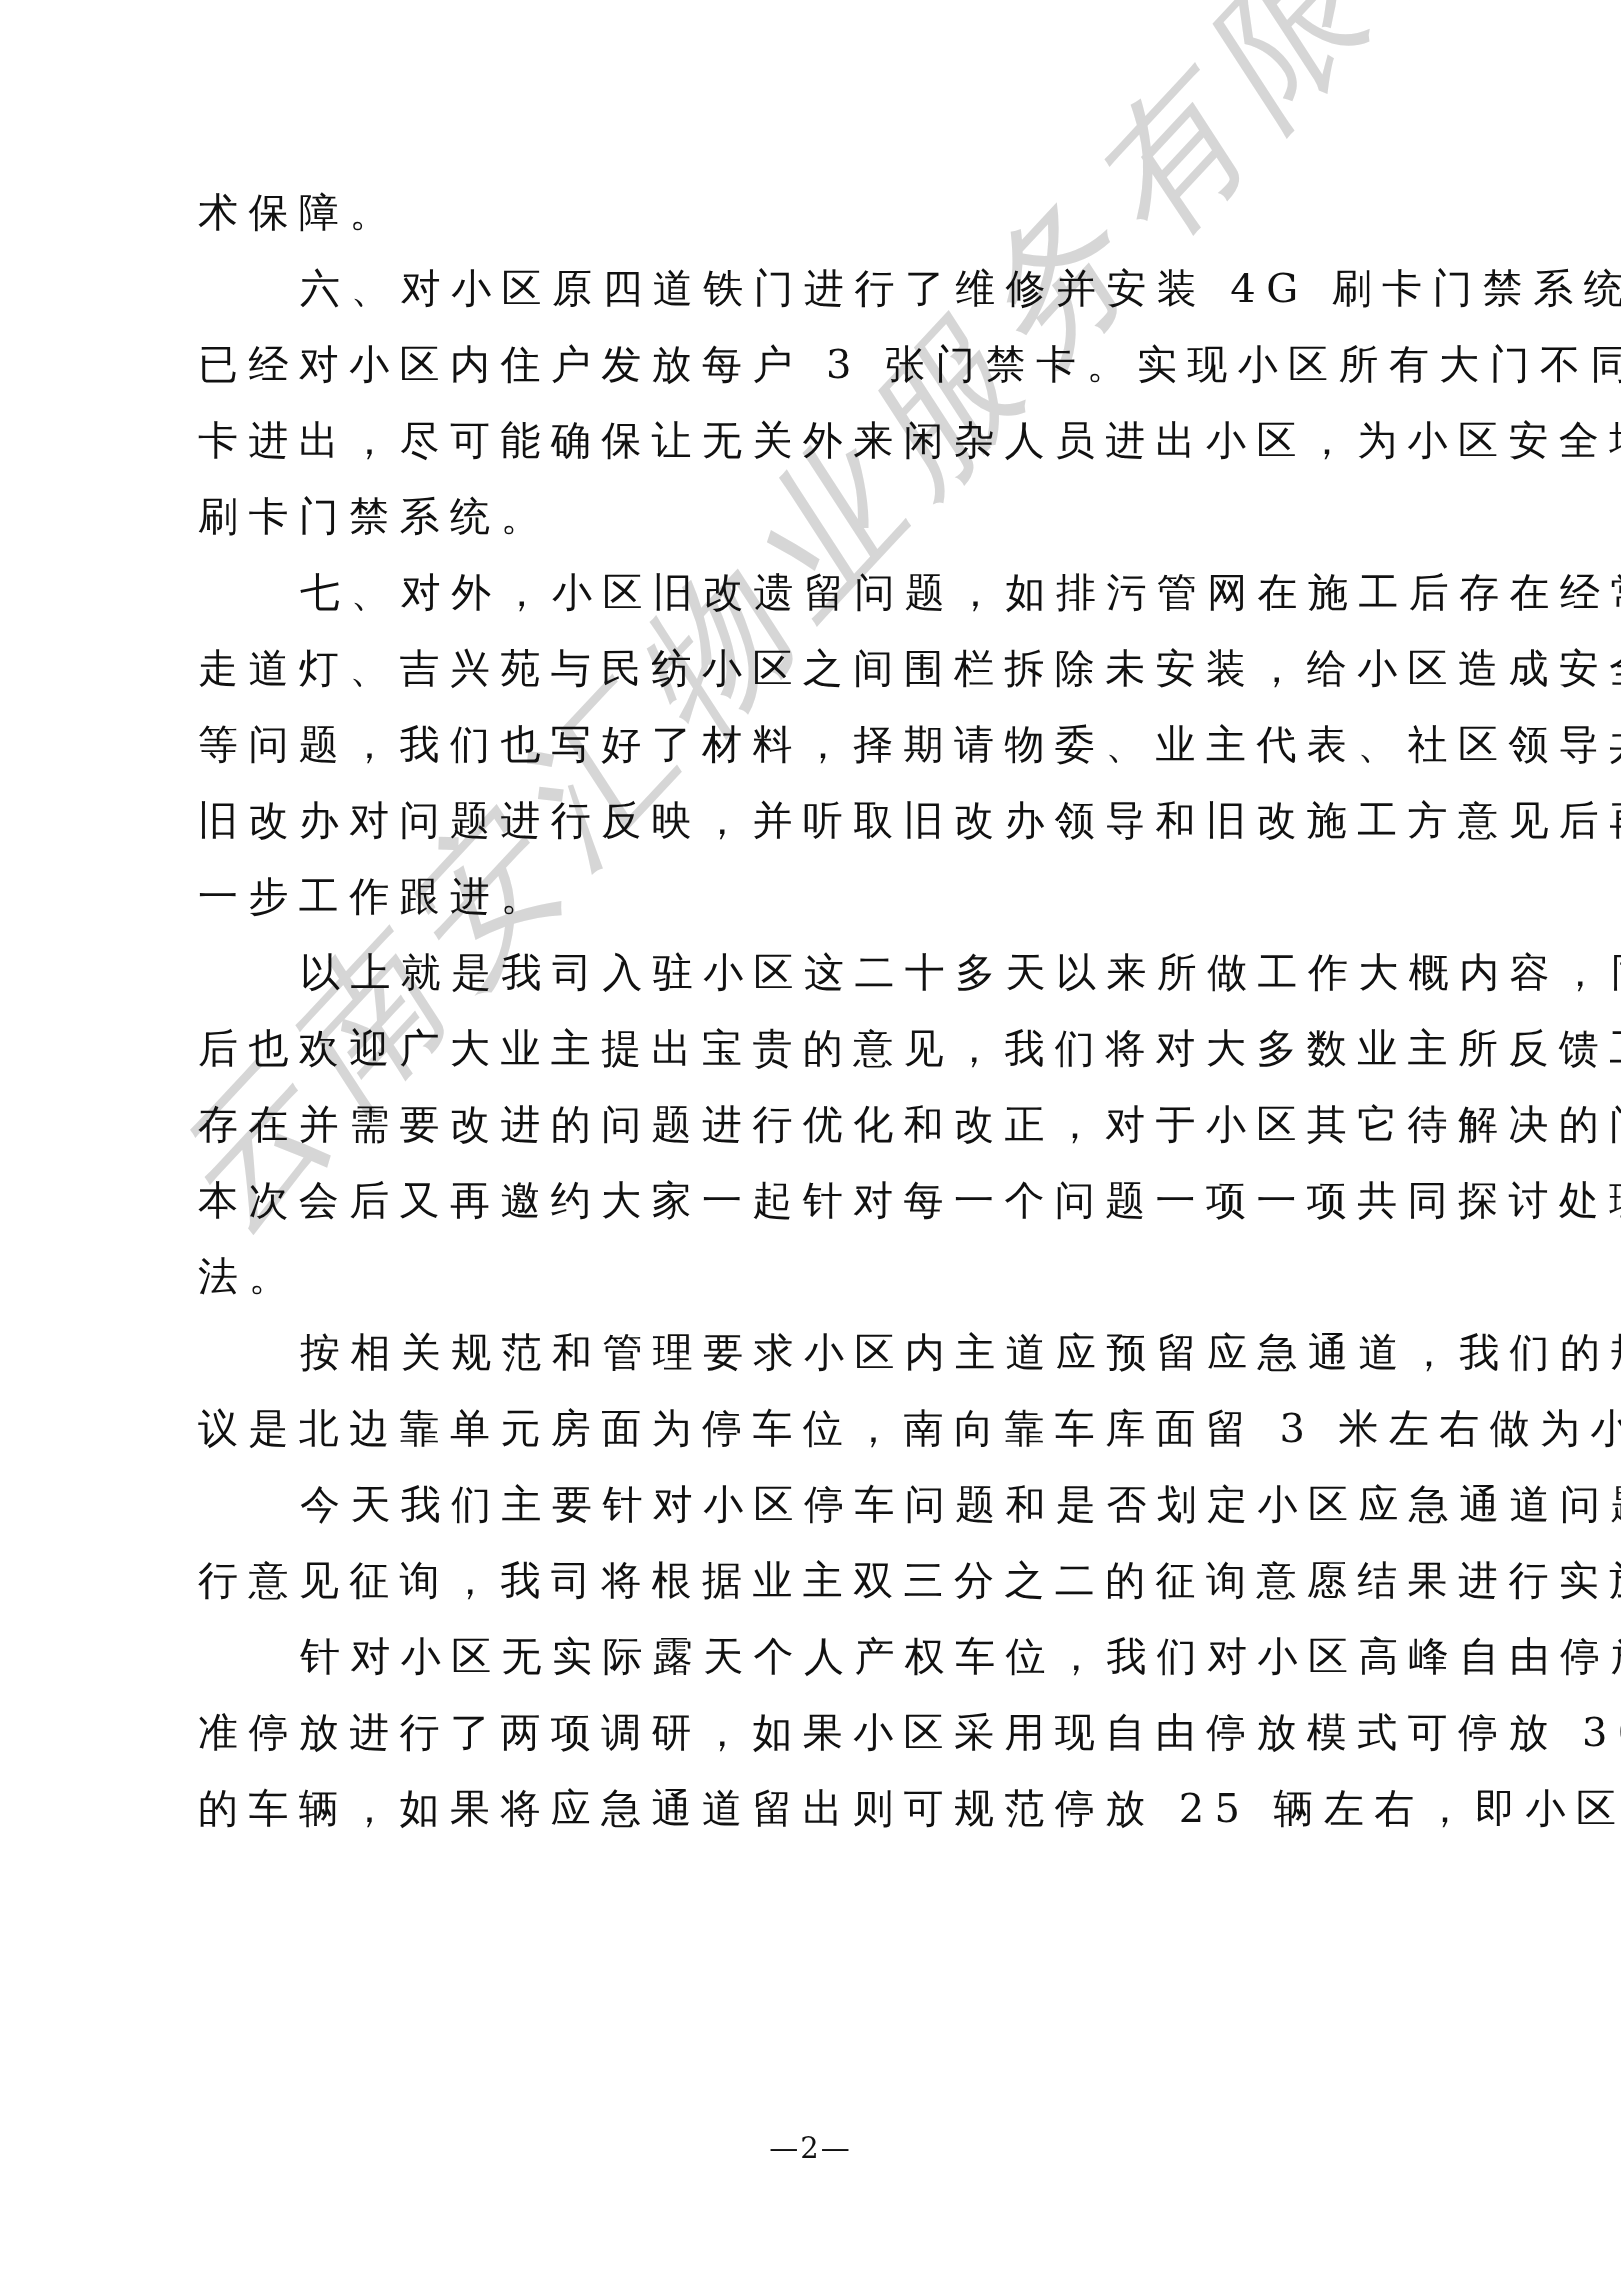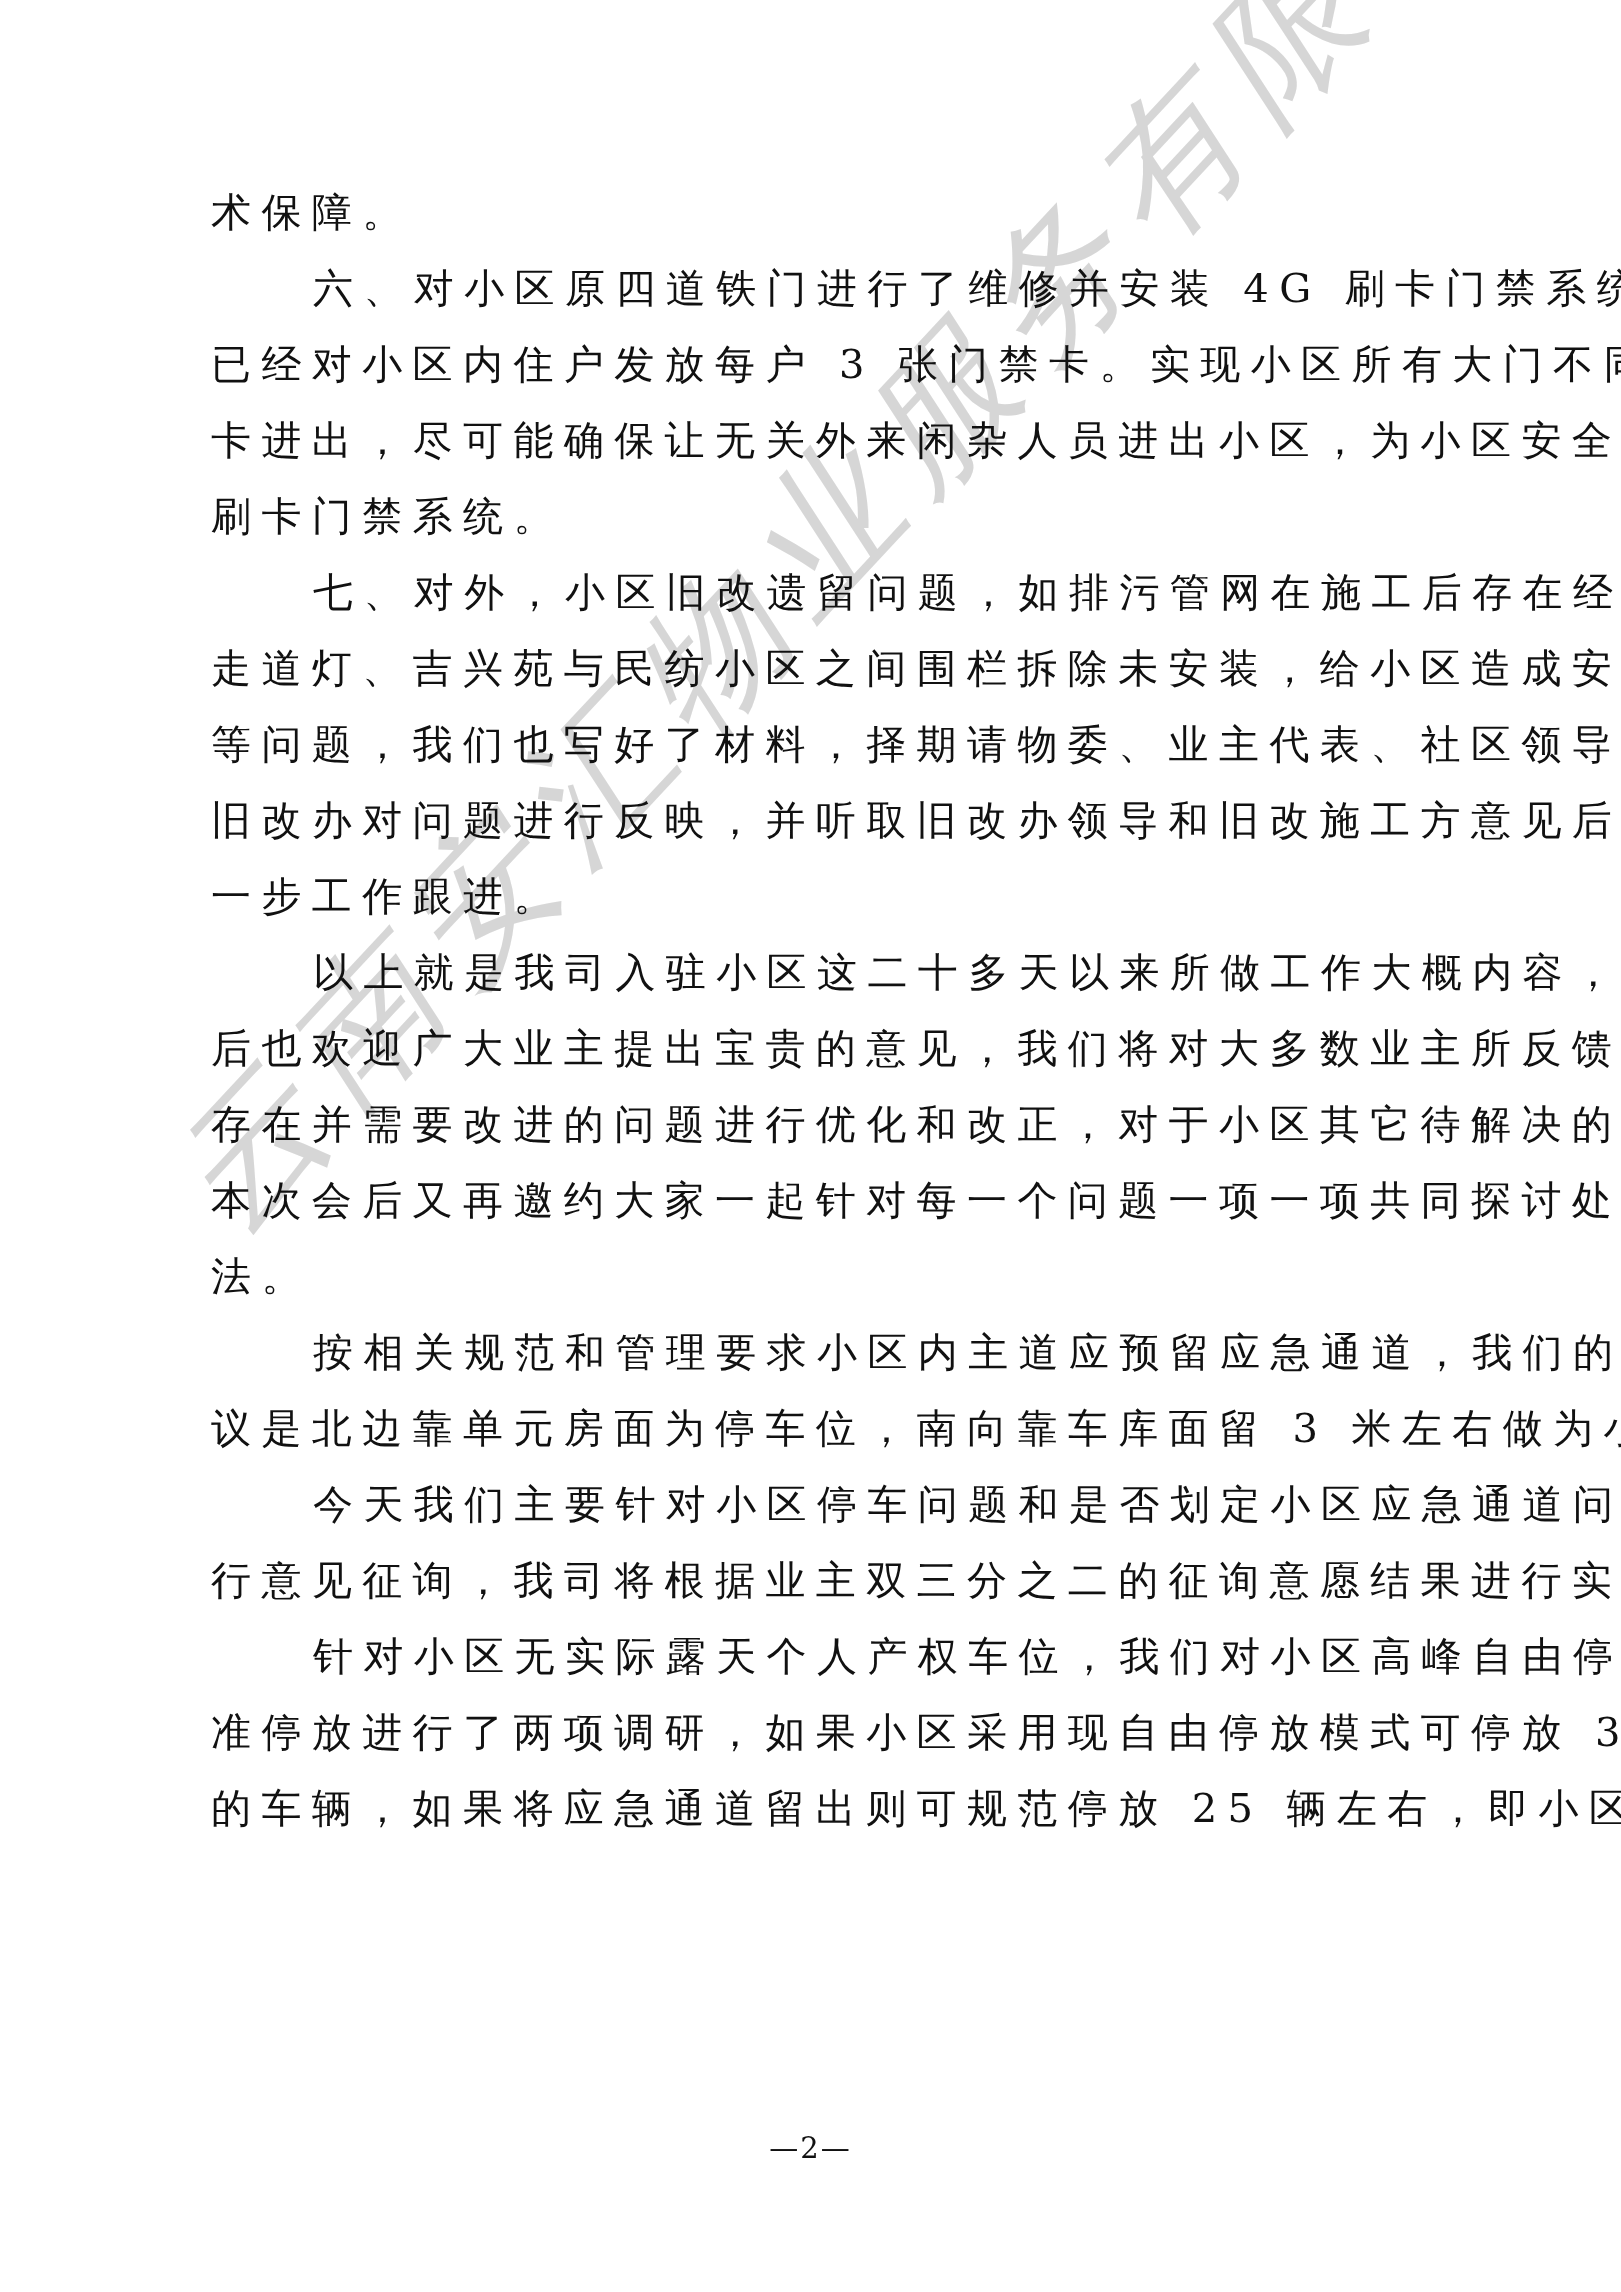--- a/index.html
+++ b/index.html
@@ -34,21 +34,21 @@
       letter-spacing: 21.6px;
       color: #d0d0d0;
       font-style: italic;
       white-space: nowrap;
       opacity: 0.85;
       z-index: 0;
       pointer-events: none;
     }
     .body-text {
       position: absolute;
-      left: 211px;
+      left: 198px;
       top: 183px;
       width: 1208px;
       z-index: 1;
     }
     .line {
       height: 76px;
       line-height: 59px;
       font-size: 40px;
       letter-spacing: 10.4px;
       white-space: nowrap;

